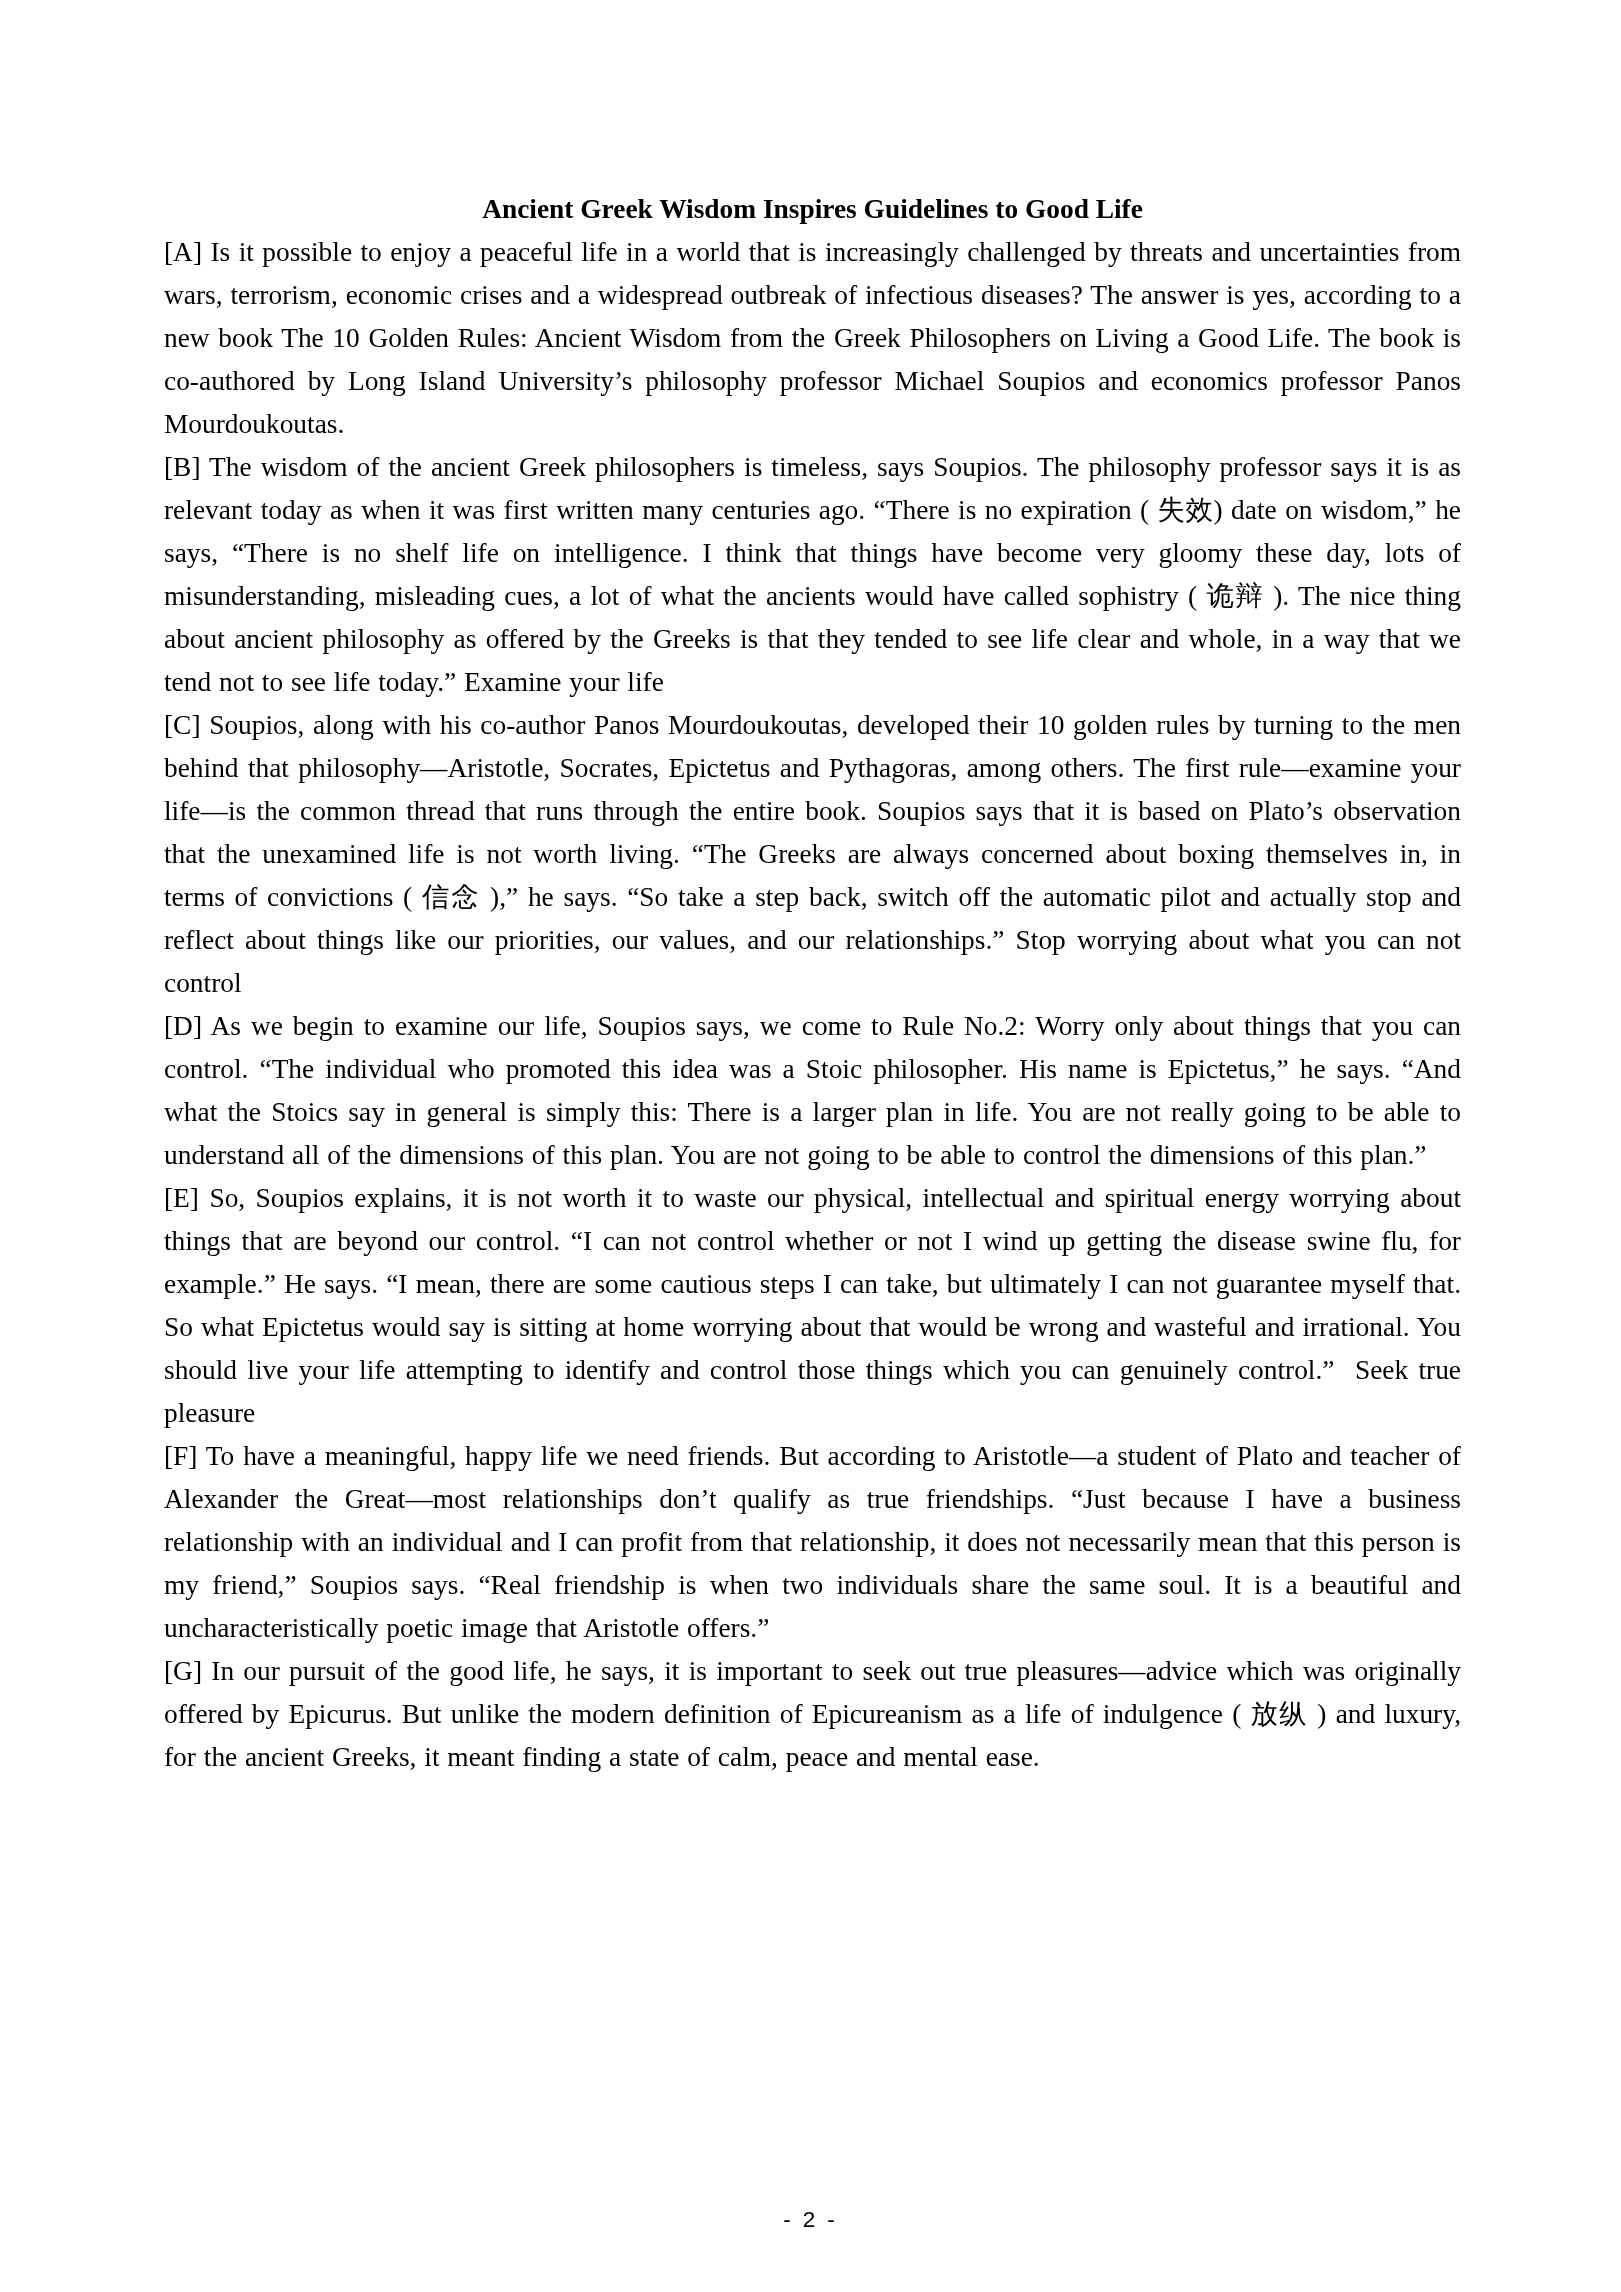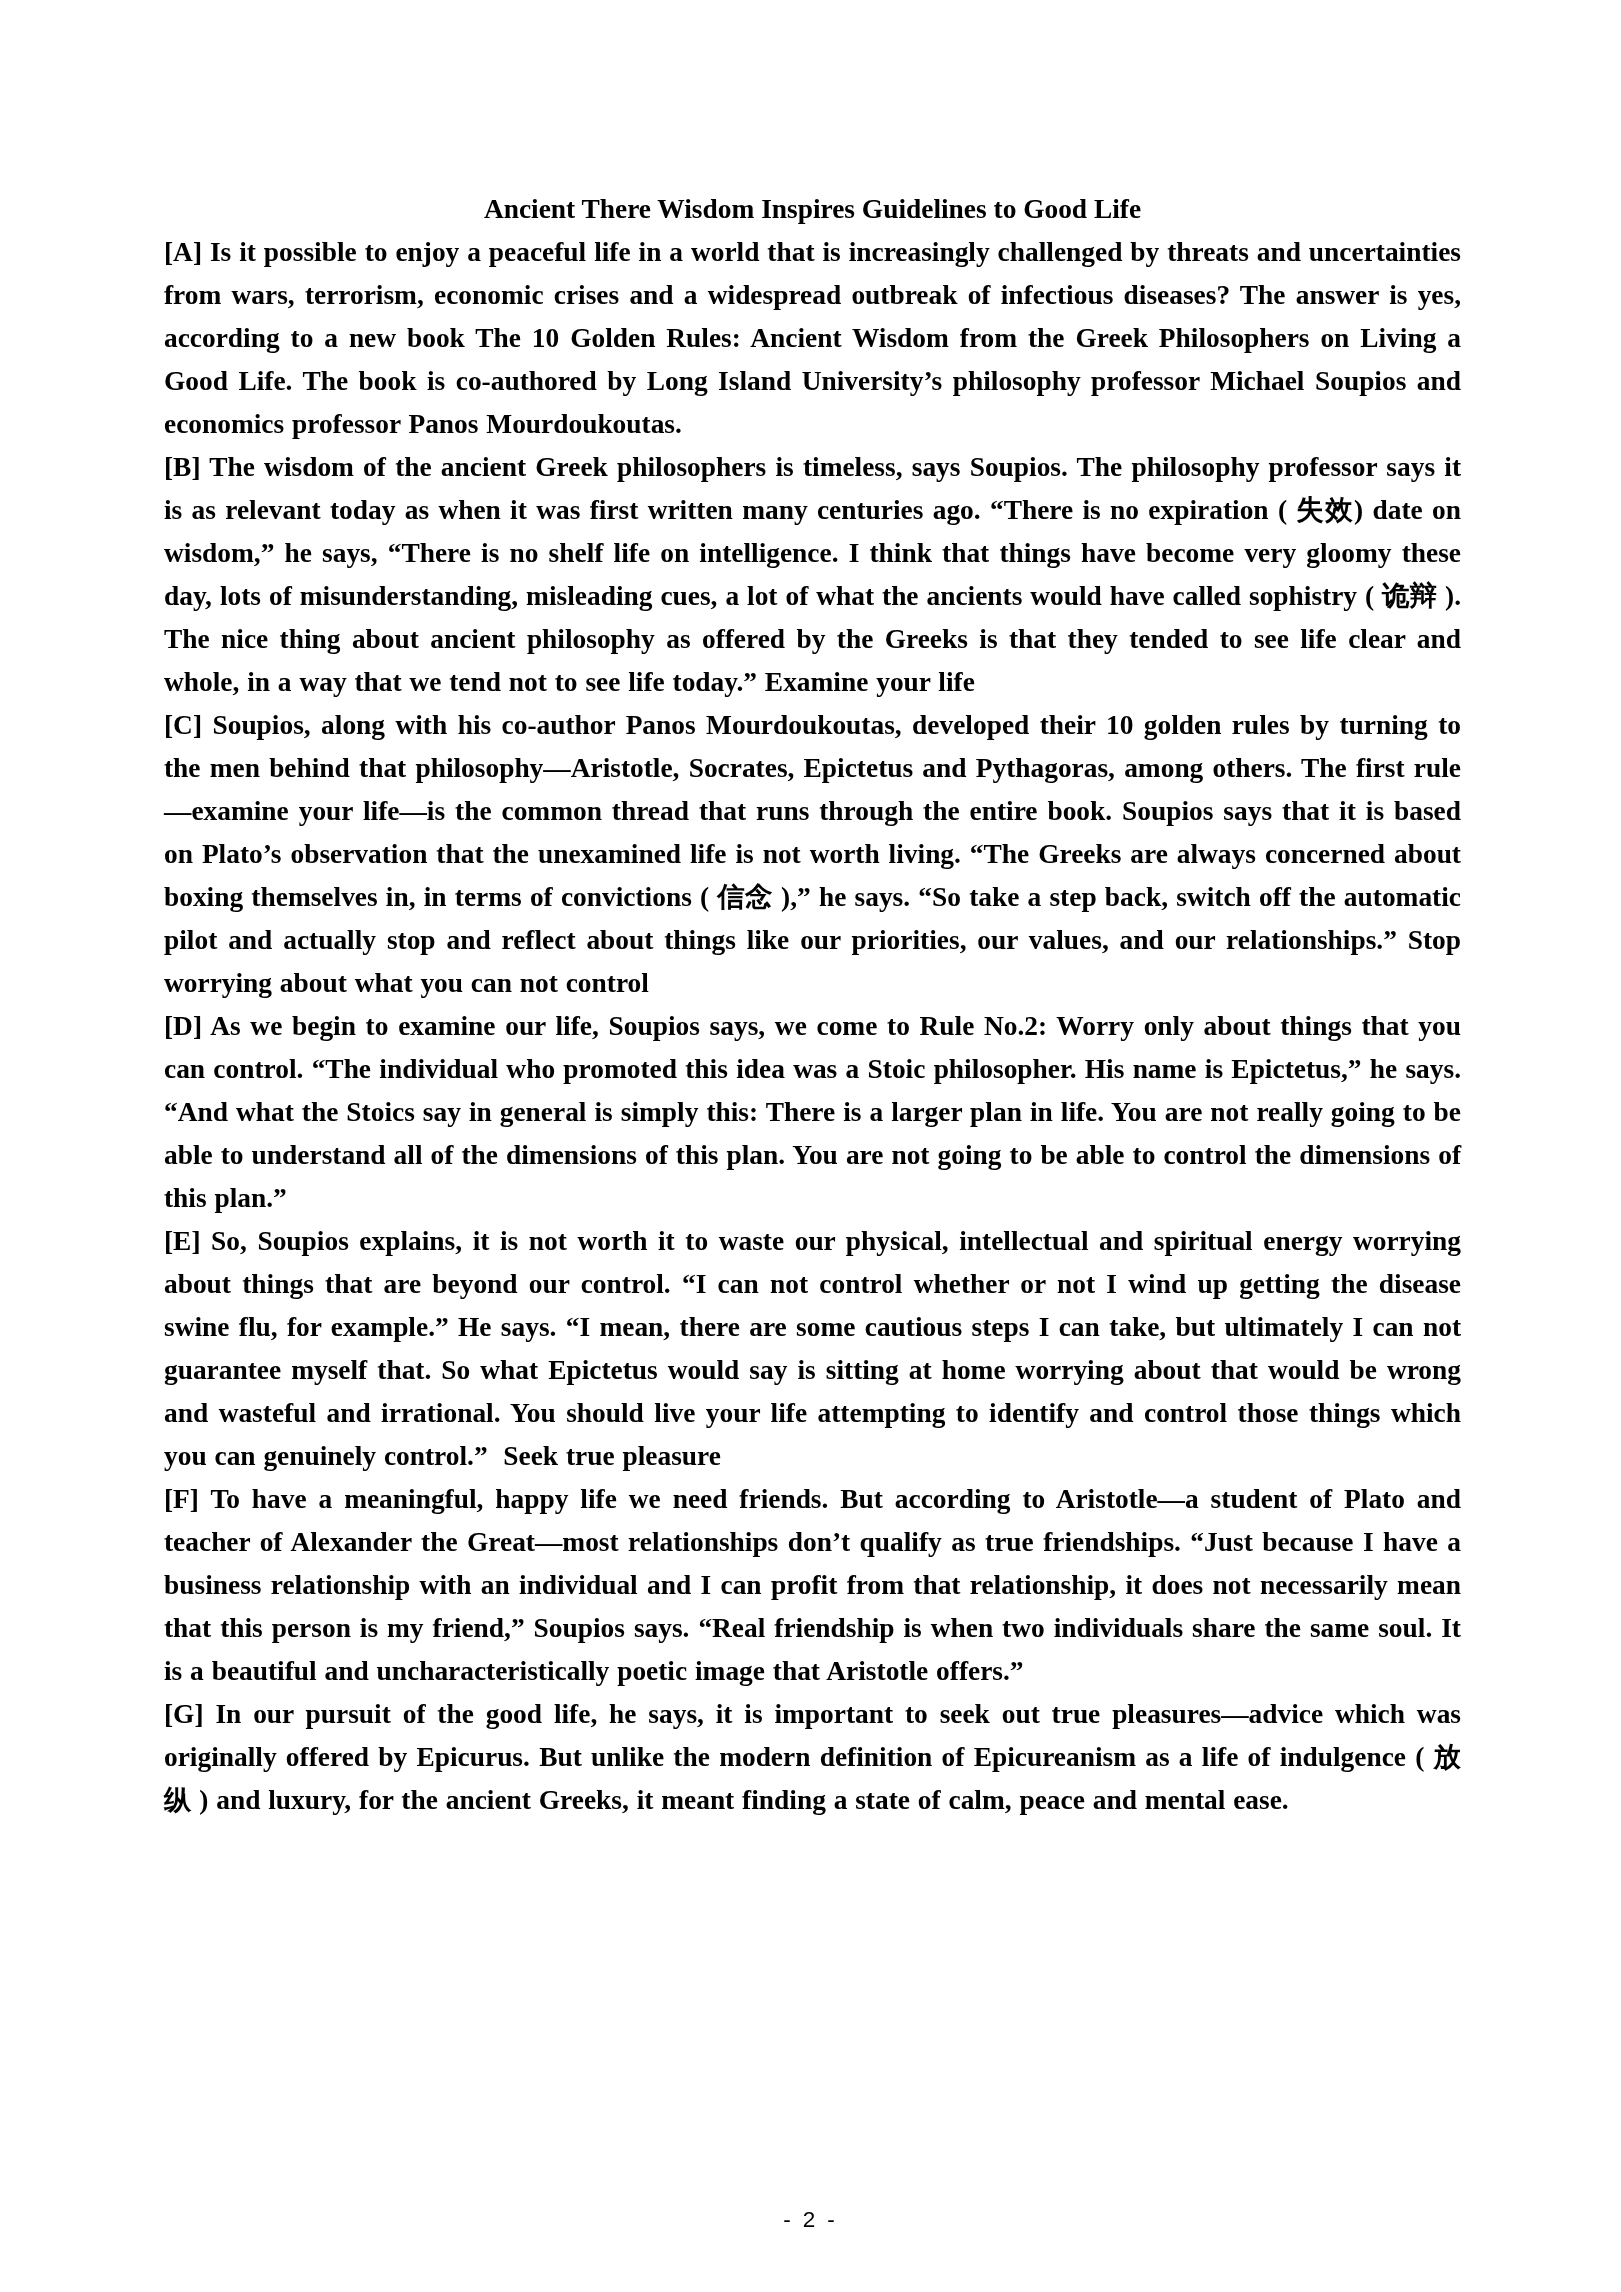--- a/index.html
+++ b/index.html
@@ -25,21 +25,21 @@
   .doc-title {
     margin: 0;
     font-size: 27.4px;
     font-weight: bold;
     text-align: center;
     line-height: 43px;
   }
   .para {
     margin: 0;
     font-size: 27.4px;
-    font-weight: bold;
+    font-weight: normal;
     line-height: 43px;
     text-align: justify;
     text-justify: inter-word;
     word-spacing: 1px;
   }
   .footer {
     position: absolute;
     left: 0;
     width: 100%;
     top: 2207px;
@@ -48,21 +48,21 @@
     font-size: 22.5px;
     letter-spacing: 2.9px;
     color: #000000;
   }
 </style>
 </head>
 <body>
 
 <div class="page">
   <div class="content">
-    <h1 class="doc-title">Ancient There Wisdom Inspires Guidelines to Good Life</h1>
+    <h1 class="doc-title">Ancient Greek Wisdom Inspires Guidelines to Good Life</h1>
     <p class="para">[A] Is it possible to enjoy a peaceful life in a world that is increasingly challenged by threats and uncertainties from wars, terrorism, economic crises and a widespread outbreak of infectious diseases? The answer is yes, according to a new book The 10 Golden Rules: Ancient Wisdom from the Greek Philosophers on Living a Good Life. The book is co-authored by Long Island University’s philosophy professor Michael Soupios and economics professor Panos Mourdoukoutas.</p>
     <p class="para">[B] The wisdom of the ancient Greek philosophers is timeless, says Soupios. The philosophy professor says it is as relevant today as when it was first written many centuries ago. “There is no expiration ( 失效) date on wisdom,” he says, “There is no shelf life on intelligence. I think that things have become very gloomy these day, lots of misunderstanding, misleading cues, a lot of what the ancients would have called sophistry ( 诡辩 ). The nice thing about ancient philosophy as offered by the Greeks is that they tended to see life clear and whole, in a way that we tend not to see life today.” Examine your life</p>
     <p class="para">[C] Soupios, along with his co-author Panos Mourdoukoutas, developed their 10 golden rules by turning to the men behind that philosophy—Aristotle, Socrates, Epictetus and Pythagoras, among others. The first rule—examine your life—is the common thread that runs through the entire book. Soupios says that it is based on Plato’s observation that the unexamined life is not worth living. “The Greeks are always concerned about boxing themselves in, in terms of convictions ( 信念 ),” he says. “So take a step back, switch off the automatic pilot and actually stop and reflect about things like our priorities, our values, and our relationships.” Stop worrying about what you can not control</p>
     <p class="para">[D] As we begin to examine our life, Soupios says, we come to Rule No.2: Worry only about things that you can control. “The individual who promoted this idea was a Stoic philosopher. His name is Epictetus,” he says. “And what the Stoics say in general is simply this: There is a larger plan in life. You are not really going to be able to understand all of the dimensions of this plan. You are not going to be able to control the dimensions of this plan.”</p>
     <p class="para">[E] So, Soupios explains, it is not worth it to waste our physical, intellectual and spiritual energy worrying about things that are beyond our control. “I can not control whether or not I wind up getting the disease swine flu, for example.” He says. “I mean, there are some cautious steps I can take, but ultimately I can not guarantee myself that. So what Epictetus would say is sitting at home worrying about that would be wrong and wasteful and irrational. You should live your life attempting to identify and control those things which you can genuinely control.”&nbsp; Seek true pleasure</p>
     <p class="para">[F] To have a meaningful, happy life we need friends. But according to Aristotle—a student of Plato and teacher of Alexander the Great—most relationships don’t qualify as true friendships. “Just because I have a business relationship with an individual and I can profit from that relationship, it does not necessarily mean that this person is my friend,” Soupios says. “Real friendship is when two individuals share the same soul. It is a beautiful and uncharacteristically poetic image that Aristotle offers.”</p>
     <p class="para">[G] In our pursuit of the good life, he says, it is important to seek out true pleasures—advice which was originally offered by Epicurus. But unlike the modern definition of Epicureanism as a life of indulgence ( 放纵 ) and luxury, for the ancient Greeks, it meant finding a state of calm, peace and mental ease.</p>
   </div>
 
   <div class="footer">- 2 -</div>

